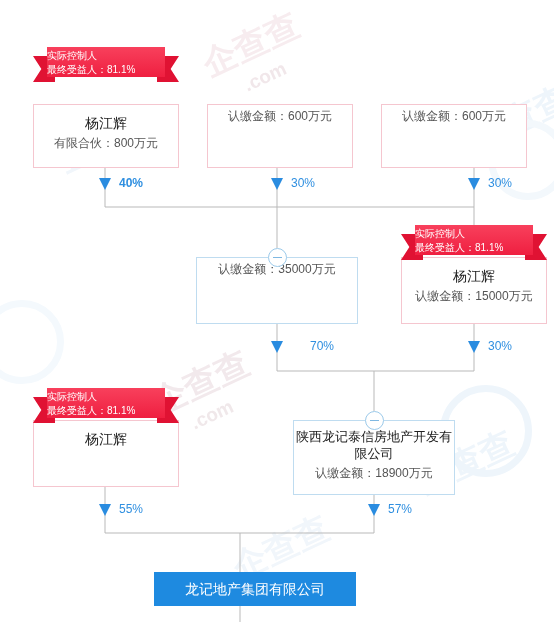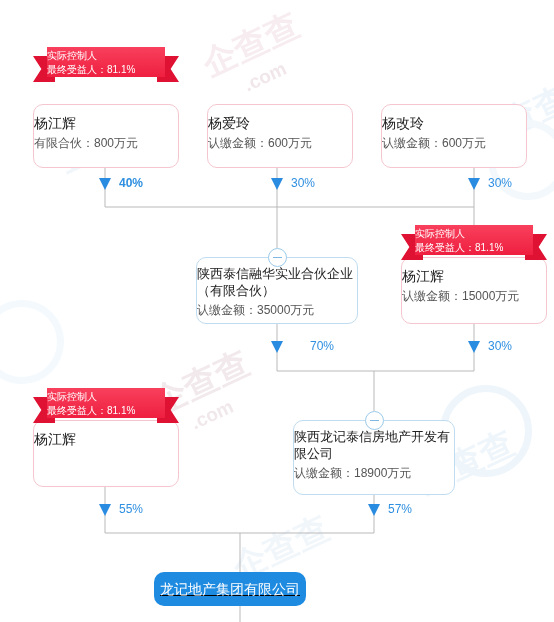--- a/index.html
+++ b/index.html
@@ -49,23 +49,22 @@
     width: 554px; height: 622px;
     z-index: 1;
     pointer-events: none;
   }
 
   
   .node {
     position: absolute;
     box-sizing: border-box;
     background: #ffffff;
-    text-align: left;
+    text-align: center;
     z-index: 3;
-    border-radius: 10px;
   }
   .node.person  { border: 1px solid #f5c6cf; }
   .node.company { border: 1px solid #bfdcf0; }
   .node .nm {
     font-size: 14px;
     color: #222222;
     line-height: 18px;
     margin-top: 9px;
   }
   .node .nm.small {
@@ -220,31 +219,28 @@
   <div class="ribbon" style="left:33px; top:47px; width:146px;">
     <div class="tail left"></div>
     <div class="tail right"></div>
     <div class="band">
       <span class="l1">实际控制人</span>
       <span class="l2">最终受益人：81.1%</span>
     </div>
   </div>
 
   <div class="node person" style="left:207px; top:104px; width:146px; height:64px;">
-    <div class="nm">杨爱玲</div>
     <div class="amt">认缴金额：600万元</div>
   </div>
 
   <div class="node person" style="left:381px; top:104px; width:146px; height:64px;">
-    <div class="nm">杨改玲</div>
     <div class="amt">认缴金额：600万元</div>
   </div>
 
   <div class="node company" style="left:196px; top:257px; width:162px; height:67px;">
-    <div class="nm small">陕西泰信融华实业合伙企业（有限合伙）</div>
     <div class="amt">认缴金额：35000万元</div>
   </div>
   <div class="toggle" style="left:268px; top:248px;"></div>
 
   <div class="node person" style="left:401px; top:257px; width:146px; height:67px;">
     <div class="nm">杨江辉</div>
     <div class="amt">认缴金额：15000万元</div>
   </div>
   <div class="ribbon" style="left:401px; top:225px; width:146px;">
     <div class="tail left"></div>
@@ -266,17 +262,17 @@
       <span class="l2">最终受益人：81.1%</span>
     </div>
   </div>
 
   <div class="node company" style="left:293px; top:420px; width:162px; height:75px;">
     <div class="nm small">陕西龙记泰信房地产开发有限公司</div>
     <div class="amt">认缴金额：18900万元</div>
   </div>
   <div class="toggle" style="left:365px; top:411px;"></div>
 
-  <div class="node root" style="left:154px; top:572px; width:152px; height:34px;text-decoration:underline;">
+  <div class="node root" style="left:154px; top:572px; width:202px; height:34px;">
     <div class="nm">龙记地产集团有限公司</div>
   </div>
 
 </div>
 
 </body></html>

